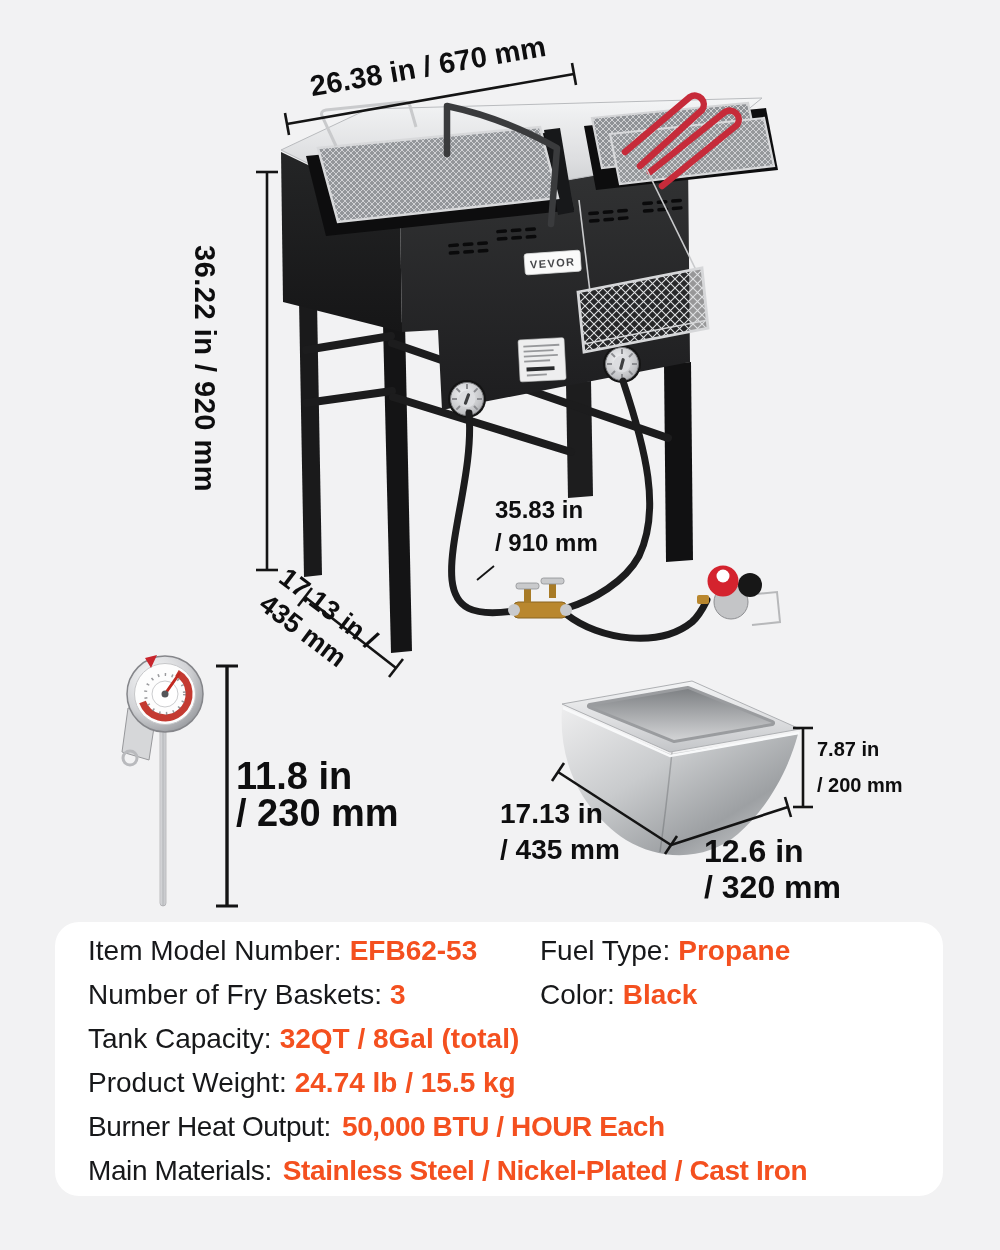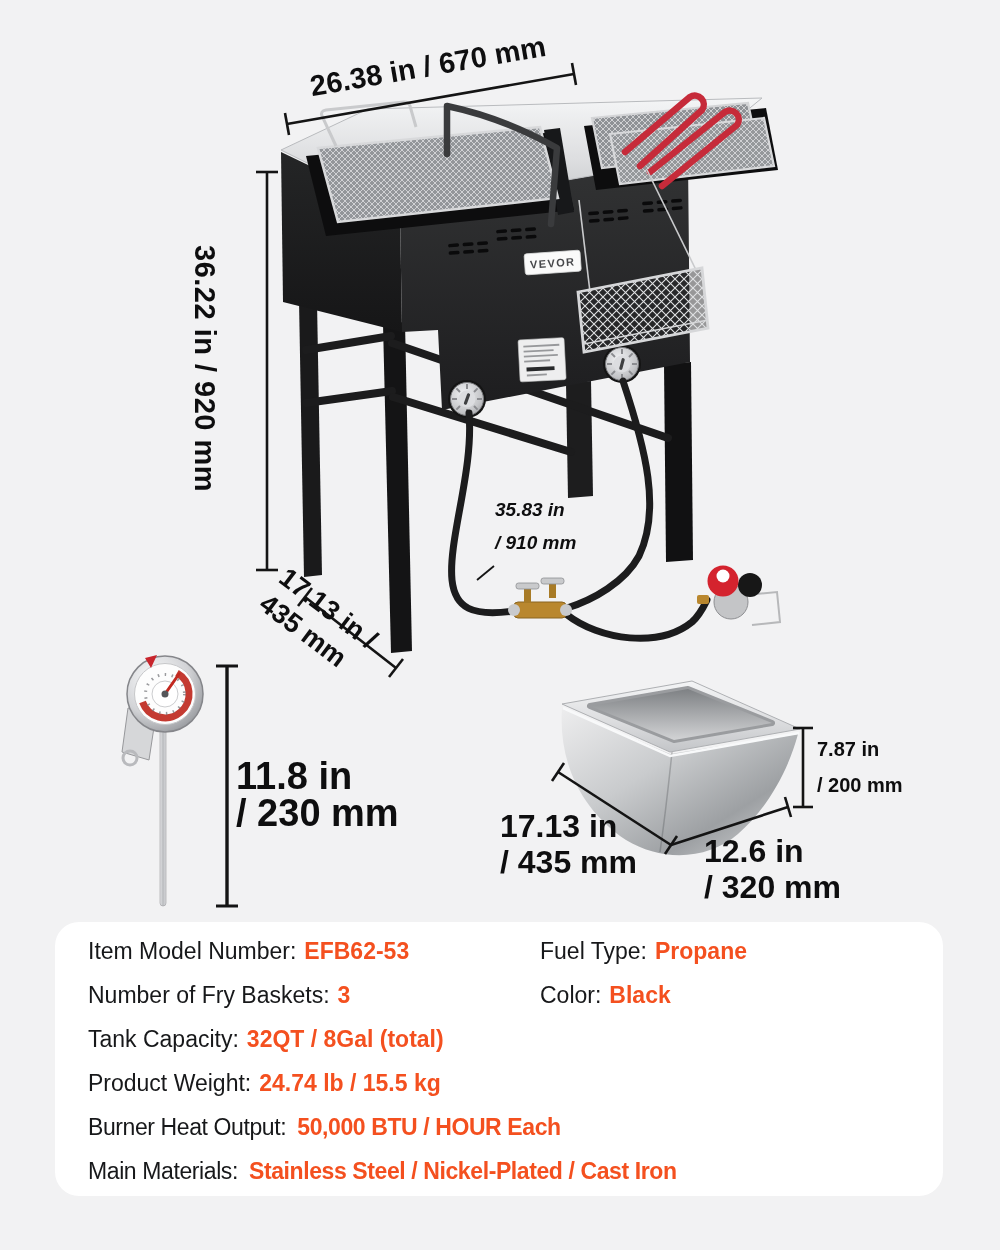--- a/index.html
+++ b/index.html
@@ -17,38 +17,38 @@
     color:#0e0e0f;
     white-space:nowrap;
   }
   .dim-top{left:268px;top:50px;width:320px;text-align:center;font-size:29px;transform:rotate(-9.8deg);}
   .dim-height{
     left:178px;top:170px;width:52px;height:398px;
     writing-mode:vertical-rl;
     display:flex;align-items:center;justify-content:center;
     font-size:29px;letter-spacing:.5px;
   }
-  .dim-hose{left:495px;top:493px;font-size:19px;line-height:33px;font-style:italic;}
+  .dim-hose{left:495px;top:493px;font-size:24px;line-height:33px;}
   .dim-depth{left:256px;top:604px;width:164px;font-size:27px;line-height:33px;transform:rotate(37deg);transform-origin:50% 50%;}
   .dim-thermo{left:236px;top:758px;font-size:38px;line-height:37px;}
-  .dim-pan-w{left:500px;top:796px;font-size:32px;line-height:36px;margin-top:12px;}
+  .dim-pan-w{left:500px;top:796px;font-size:28px;line-height:36px;}
   .dim-pan-d{left:704px;top:833px;font-size:32px;line-height:36px;}
   .dim-pan-h{left:817px;top:731px;font-size:20px;line-height:36px;}
 
   .spec-panel{
     position:absolute;left:55px;top:922px;width:888px;height:274px;
     background:#ffffff;border-radius:24px;
     display:grid;
     grid-template-columns:452px 1fr;
     grid-auto-rows:44px;
     align-content:start;
     align-items:center;
     padding:7px 24px 0 33px;
     box-sizing:border-box;
-    font-size:23px;
+    font-size:28px;
   }
   .spec-row{white-space:nowrap;}
   .spec-row.full{grid-column:1 / -1;}
   .spec-row .lbl{color:#17181a;}
   .spec-row .val{color:#f4501f;font-weight:700;margin-left:8px;}
   .spec-row.tight{letter-spacing:-0.4px;}
   .spec-row.tight .val{margin-left:11px;}
 </style>
 </head>
 <body>

